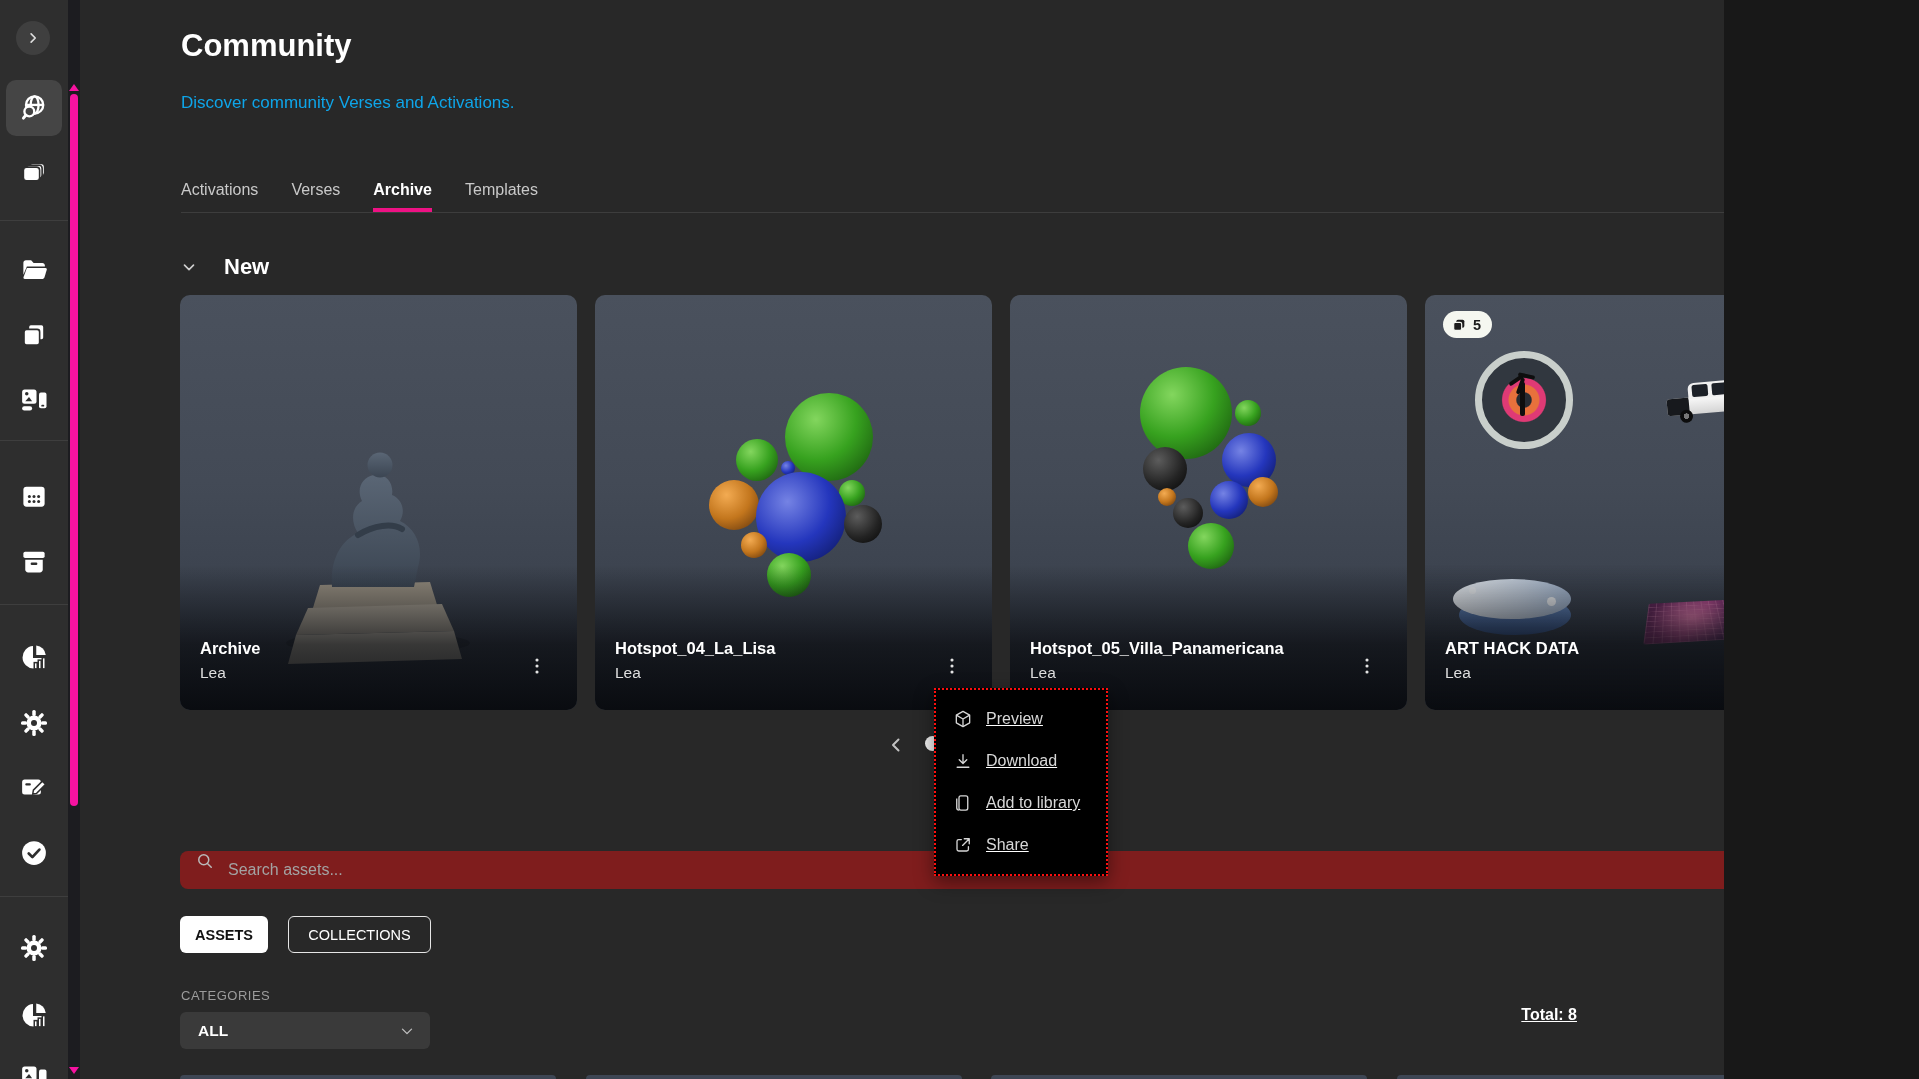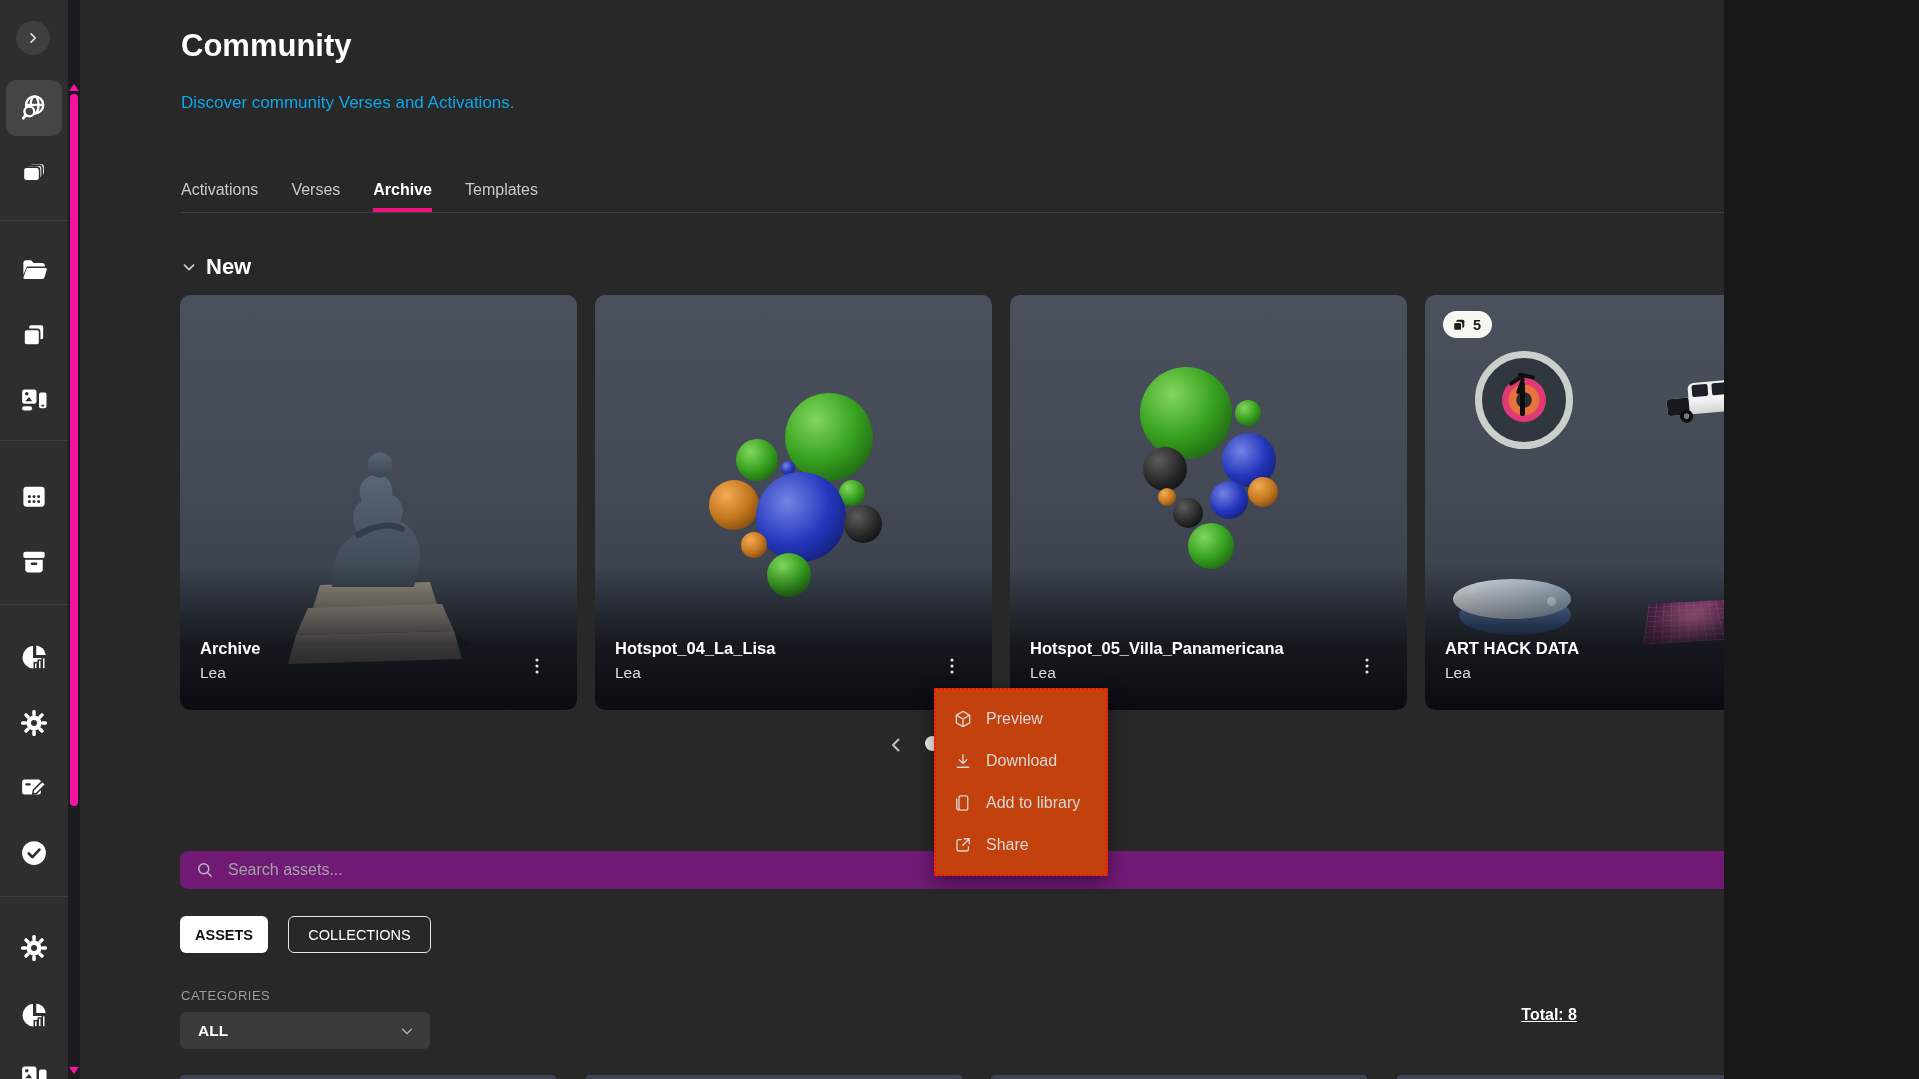--- a/index.html
+++ b/index.html
@@ -25,21 +25,21 @@
 
   
   #page-title{position:absolute;left:181px;top:28px;font-size:31px;font-weight:700;}
   #page-subtitle{position:absolute;left:181px;top:93px;font-size:17px;color:#0ea5e9;}
   #tabs{position:absolute;left:181px;top:181px;display:flex;gap:33px;}
   .tab{font-size:16px;color:#c9c9c9;padding-bottom:9px;border-bottom:4px solid transparent;cursor:pointer;}
   .tab.active{color:#fff;font-weight:700;}
   #tabs-divider{position:absolute;left:181px;top:212px;width:1591px;height:1px;background:#3d3d3d;}
 
   
-  #section-head{position:absolute;left:180px;top:254px;display:flex;align-items:center;gap:8px;cursor:pointer;}
+  #section-head{position:absolute;left:180px;top:254px;display:flex;align-items:center;gap:26px;cursor:pointer;}
   #section-title{font-size:22px;font-weight:700;}
 
   
   #cards-viewport{position:absolute;left:180px;top:295px;width:1577px;height:415px;overflow:hidden;}
   .card{position:absolute;top:0;width:397px;height:415px;border-radius:10px;overflow:hidden;cursor:pointer;
         background:linear-gradient(180deg,#4a515d 0%,#434a56 45%,#333a46 100%);}
   .card-fade{position:absolute;left:0;right:0;bottom:0;height:145px;
         background:linear-gradient(180deg,rgba(14,16,21,0) 0%,rgba(10,12,16,.75) 55%,rgba(7,9,13,.94) 100%);}
   .card-title{position:absolute;left:20px;top:344px;font-size:16.5px;font-weight:700;color:#fff;}
   .card-author{position:absolute;left:20px;top:369px;font-size:15.5px;color:#dfdfdf;}
@@ -83,28 +83,28 @@
        radial-gradient(circle at 40% 45%,rgba(250,140,190,.85),rgba(250,140,190,0) 55%),
        repeating-linear-gradient(90deg,rgba(255,170,210,.3) 0 1px,transparent 1px 8px),
        repeating-linear-gradient(0deg,rgba(255,170,210,.3) 0 1px,transparent 1px 8px),
        linear-gradient(120deg,#5e2657,#a63f85 45%,#3a2752 85%);}
 
   
   #carousel-prev{position:absolute;left:884px;top:733px;width:24px;height:24px;cursor:pointer;}
   #carousel-dot{position:absolute;left:925px;top:736px;width:15px;height:15px;border-radius:50%;background:#f2f2f2;}
 
   
-  #context-menu{position:absolute;left:934px;top:688px;width:170px;background:#c2410c;
-     border:2px dotted #fb0f0f;padding:8px 0;z-index:50;box-shadow:0 6px 18px rgba(0,0,0,.45);}
+  #context-menu{position:absolute;left:934px;top:688px;width:170px;background:#000000;
+     border:2px dotted #fb0f0f;padding:8px 0;z-index:50;box-shadow:0 6px 18px rgba(0,0,0,.45);text-decoration:underline;}
   .menu-item{height:42px;display:flex;align-items:center;gap:13px;padding:0 17px;cursor:pointer;
      font-size:16px;color:#d8d8d8;}
 
   
   #search-bar{position:absolute;left:180px;top:851px;width:1592px;height:38px;border-radius:8px;
-     background:#701a75;display:flex;align-items:center;}
+     background:#7f1d1d;display:flex;}
   #search-bar svg{margin-left:15px;}
   #search-input{flex:1;background:transparent;border:none;outline:none;color:#e2e2e2;
      font-size:16px;padding-left:13px;font-family:"Liberation Sans",sans-serif;}
   #search-input::placeholder{color:#a3a3a3;}
   #btn-assets{position:absolute;left:180px;top:916px;width:88px;height:37px;border-radius:6px;
      background:#fff;color:#111;font-size:14.5px;font-weight:700;border:none;cursor:pointer;
      font-family:"Liberation Sans",sans-serif;}
   #btn-collections{position:absolute;left:288px;top:916px;width:143px;height:37px;border-radius:6px;
      background:transparent;color:#fff;font-size:14.5px;border:1px solid #e6e6e6;cursor:pointer;
      font-family:Liberation Sans, sans-serif;}

